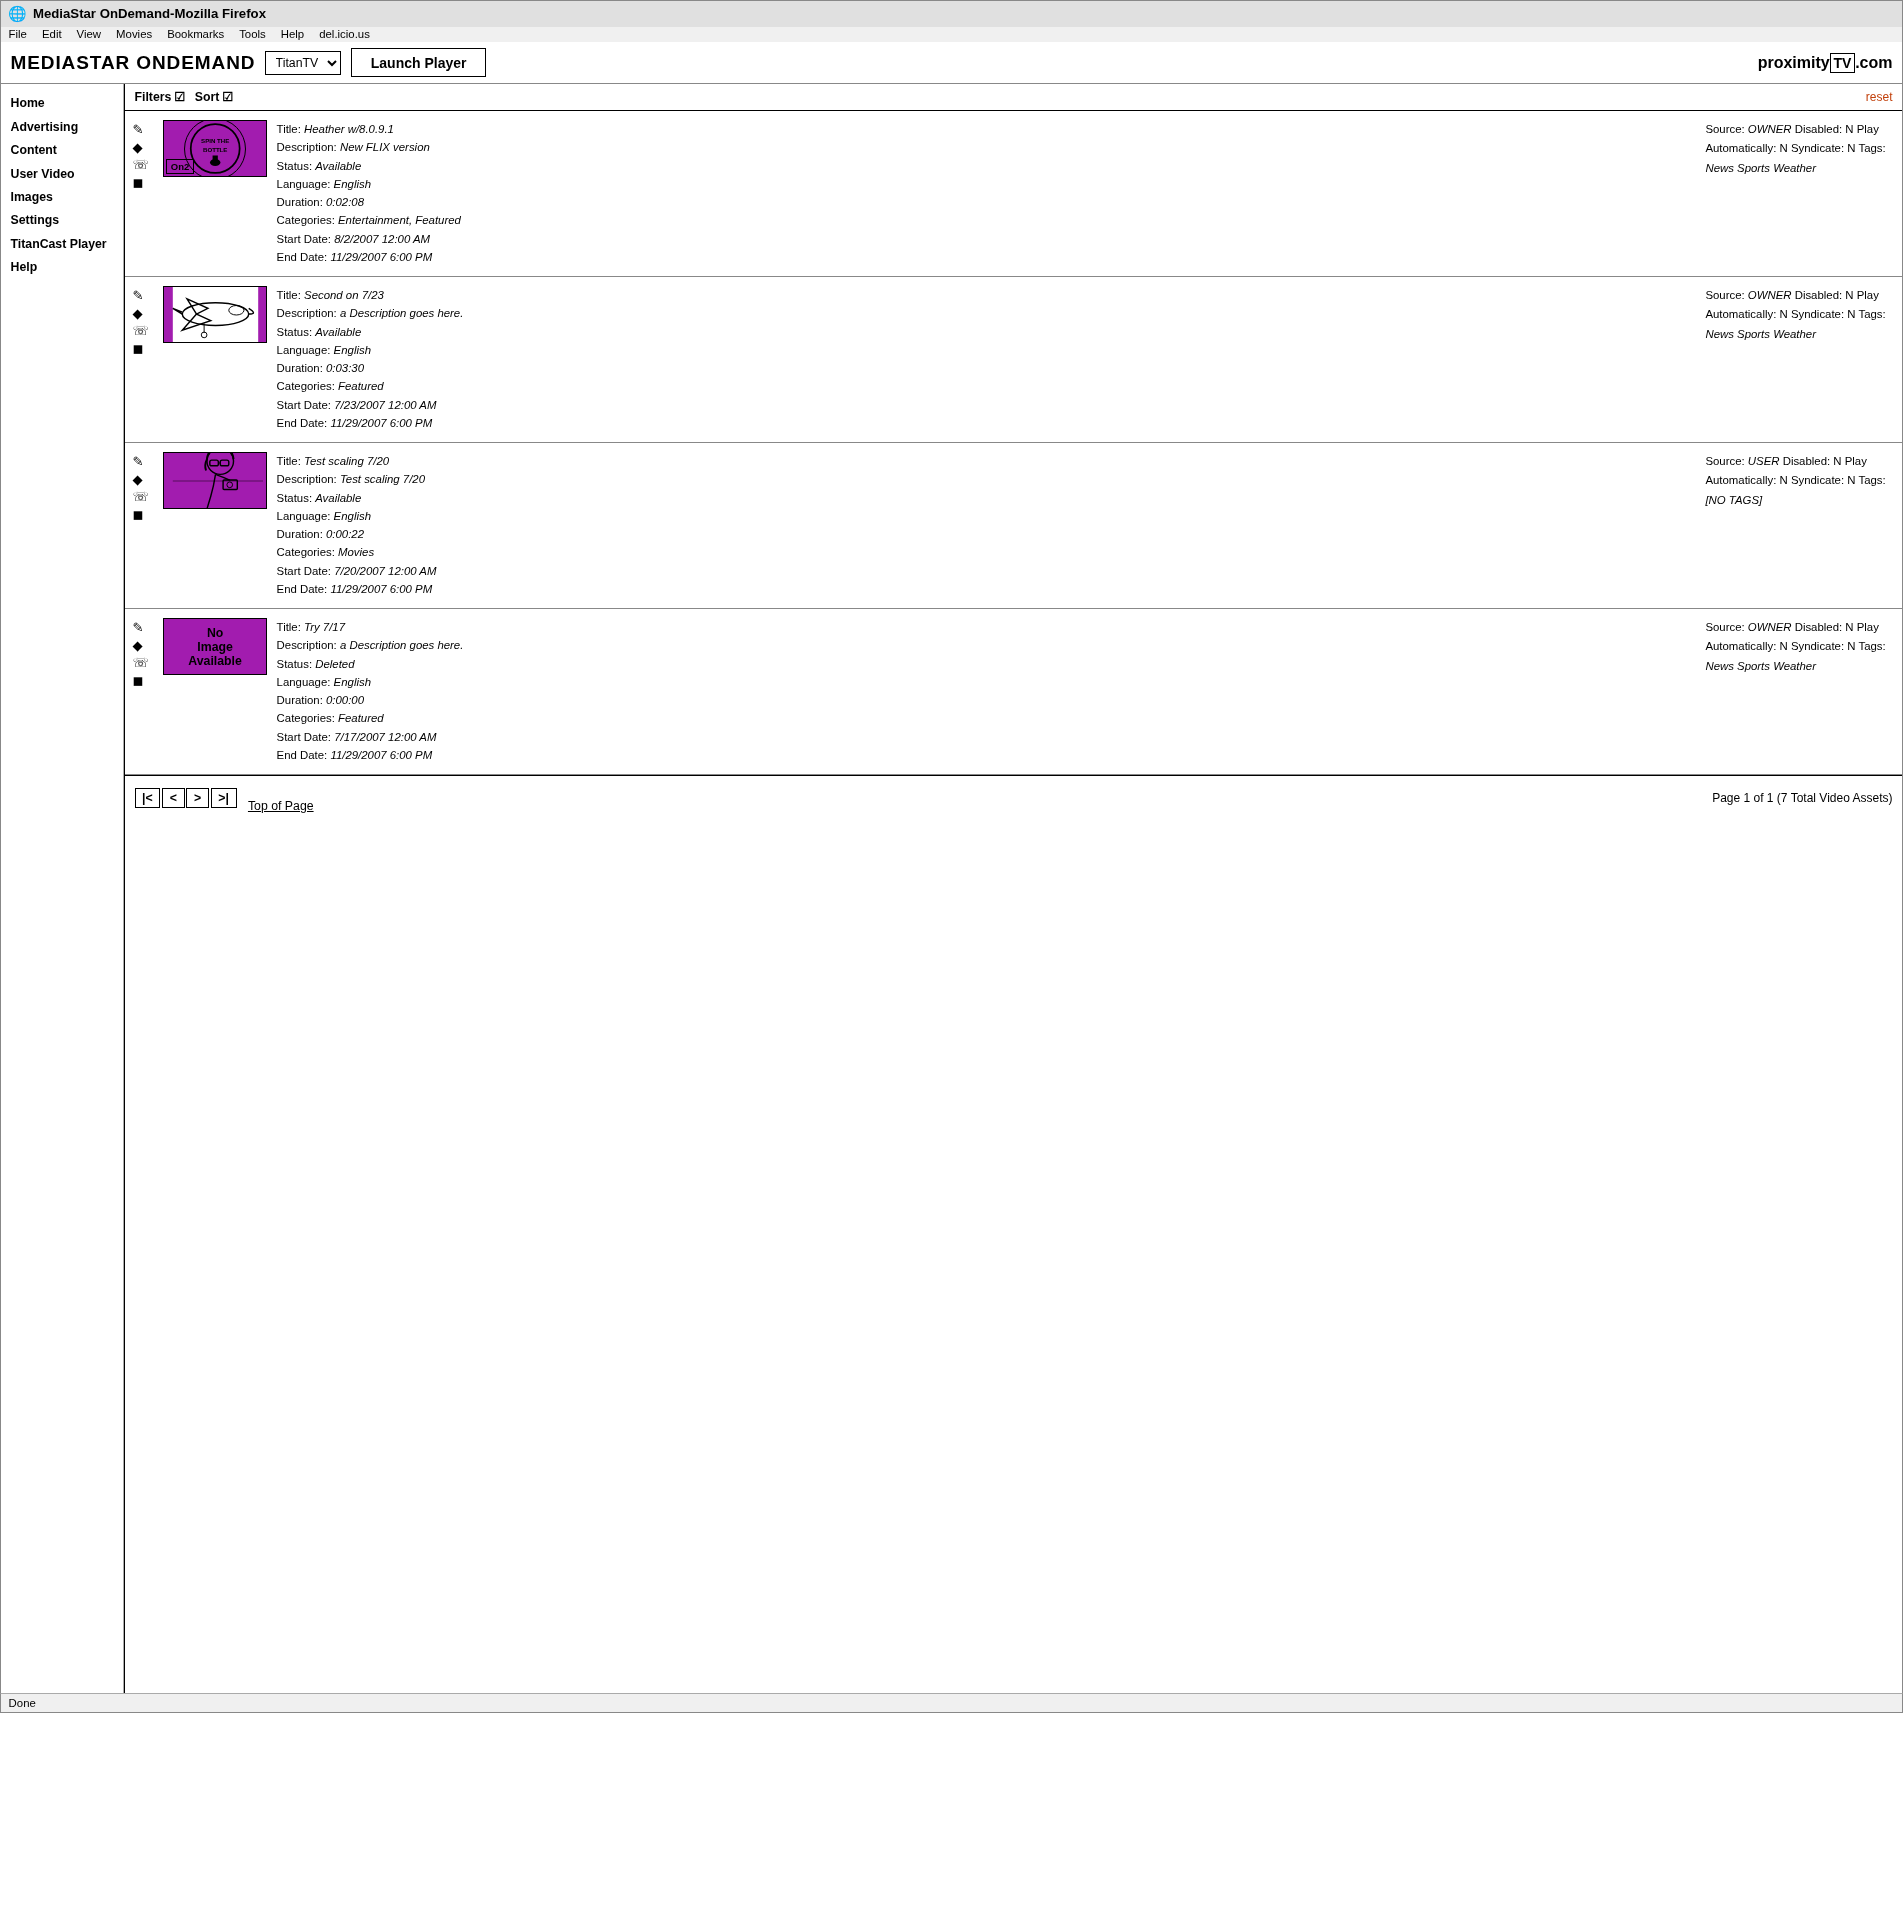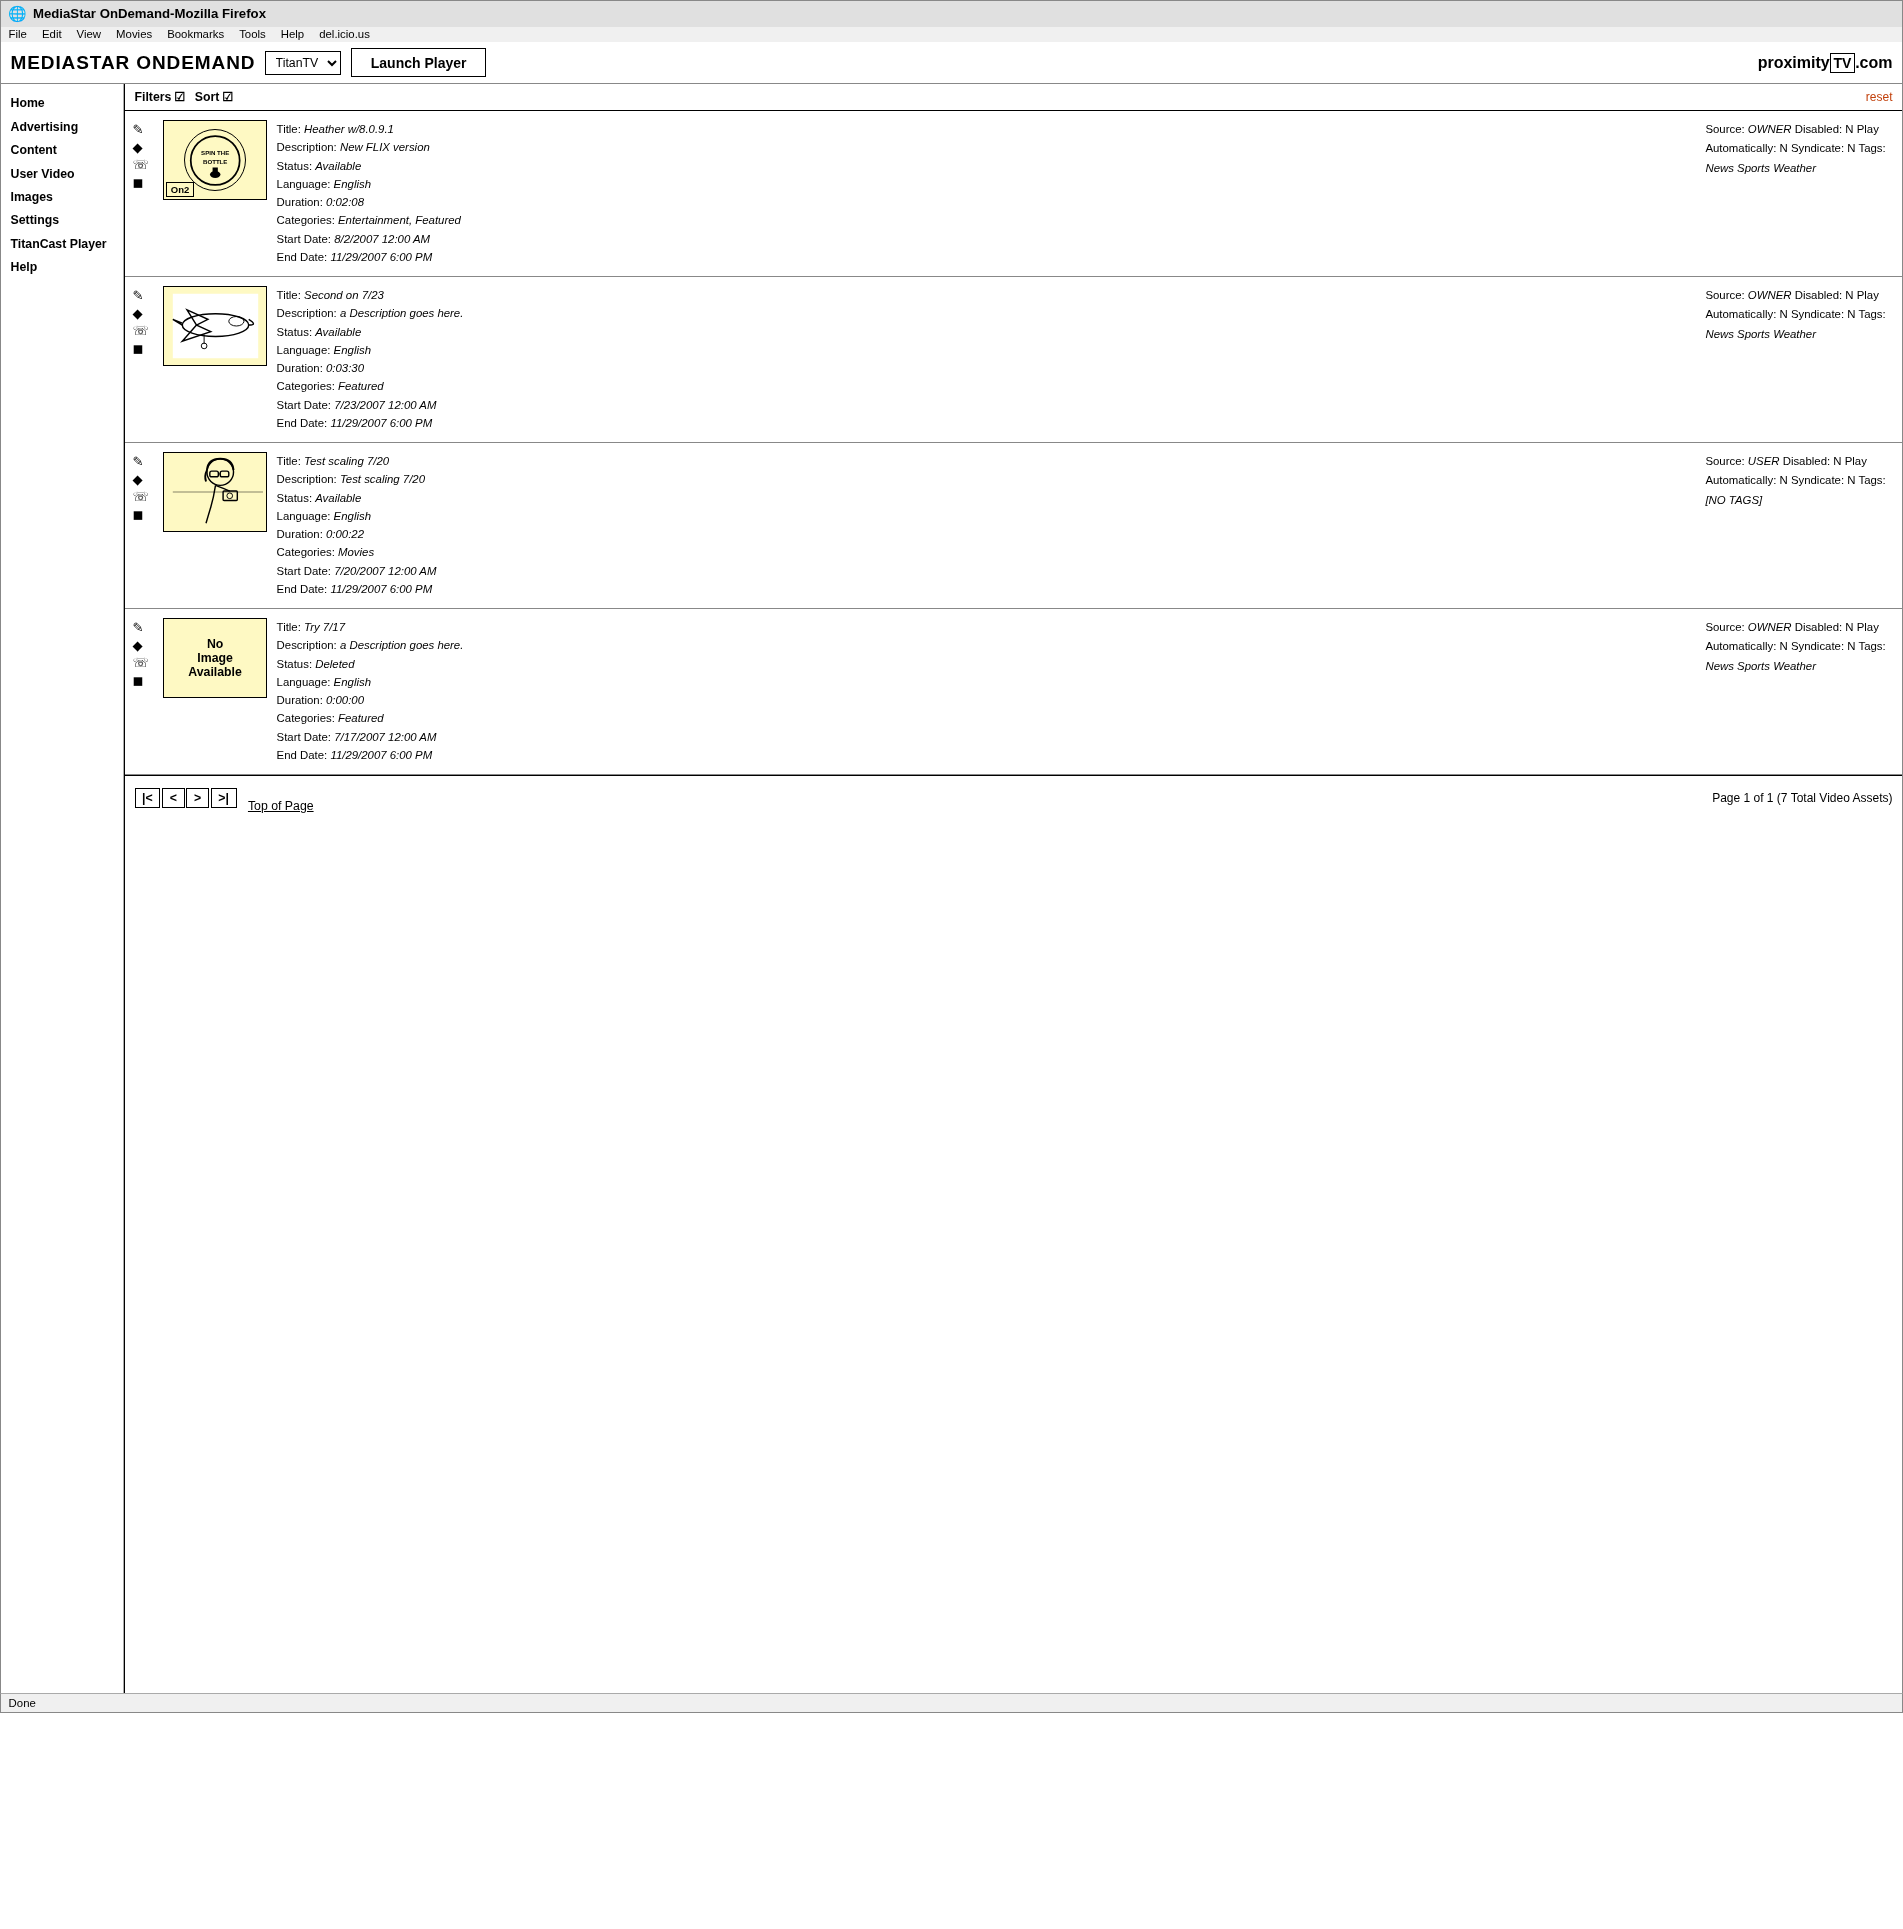--- a/index.html
+++ b/index.html
@@ -150,28 +150,28 @@
       width: 21px;
       font-size: 13.2px;
       padding-top: 1.9px;
     }
     .item-controls span {
       cursor: pointer;
       font-size: 13.2px;
     }
     .item-thumbnail {
       width: 104px;
-      height: 80px;
+      height: 57px;
       border: 1.9px solid #000;
       flex-shrink: 0;
       overflow: hidden;
       display: flex;
       align-items: center;
       justify-content: center;
-      background: #fef9c3;
+      background: #a21caf;
       font-size: 10.4px;
       text-align: center;
     }
     .item-details {
       flex: 1;
       font-size: 11.4px;
       line-height: 1.6;
     }
     .item-details .field {
       display: block;

